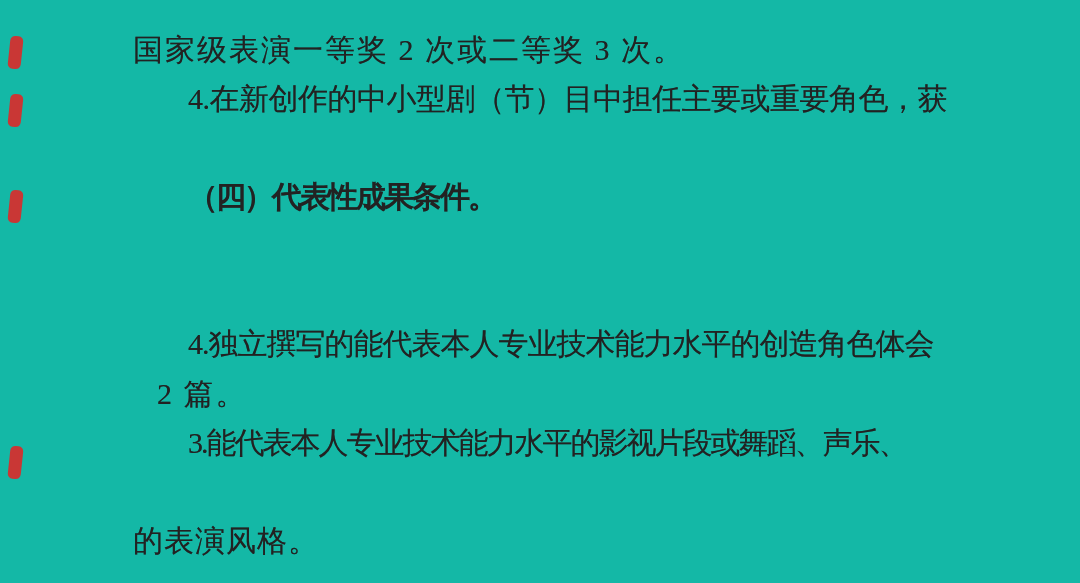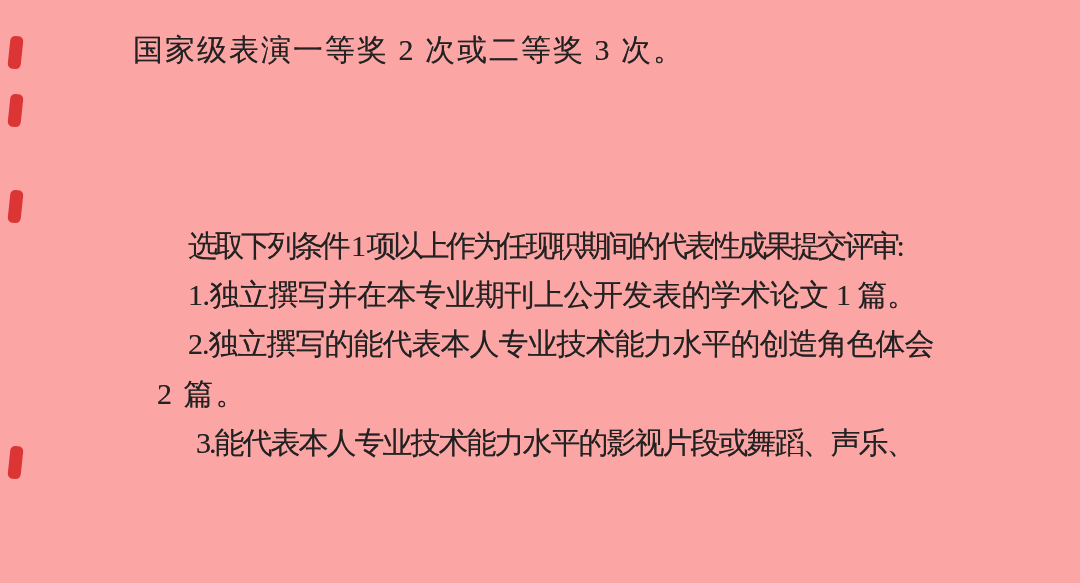--- a/index.html
+++ b/index.html
@@ -52,27 +52,28 @@
     opacity: 0.92;
   }
   .m0 { top: 36px; }
   .m1 { top: 94px; }
   .m2 { top: 190px; }
   .m3 { top: 446px; }
 </style>
 </head>
 <body>
 
-<div class="page" style="background: #fca5a5;">
+<div class="page" style="background: #14b8a6;">
 
   <div class="red-mark m0" style="background: rgb(217, 43, 43);"></div>
   <div class="red-mark m1" style="background: rgb(217, 43, 43);"></div>
   <div class="red-mark m2" style="background: rgb(217, 43, 43);"></div>
   <div class="red-mark m3" style="background: rgb(217, 43, 43);"></div>
 
   <div class="line l0" style="color: rgb(34, 34, 34);">国家级表演一等奖 2 次或二等奖 3 次。</div>
-  <div class="line l4 indent" style="color: rgb(34, 34, 34);">选取下列条件 1 项以上作为任现职期间的代表性成果提交评审:</div>
-  <div class="line l5 indent" style="color: rgb(34, 34, 34);">1.独立撰写并在本专业期刊上公开发表的学术论文 1 篇。</div>
-  <div class="line l6 indent" style="color: rgb(34, 34, 34);">2.独立撰写的能代表本人专业技术能力水平的创造角色体会</div>
+  <div class="line l1 indent" style="color: rgb(34, 34, 34);">4.在新创作的中小型剧（节）目中担任主要或重要角色，获</div>
+  <div class="line l3 indent bold" style="color: rgb(34, 34, 34);">（四）代表性成果条件。</div>
+  <div class="line l6 indent" style="color: rgb(34, 34, 34);">4.独立撰写的能代表本人专业技术能力水平的创造角色体会</div>
   <div class="line l7" style="color: rgb(34, 34, 34);">2 篇。</div>
-  <div class="line l8 indent" style="color: rgb(34, 34, 34); margin-left: 8px;">3.能代表本人专业技术能力水平的影视片段或舞蹈、声乐、</div>
+  <div class="line l8 indent" style="color: rgb(34, 34, 34);">3.能代表本人专业技术能力水平的影视片段或舞蹈、声乐、</div>
+  <div class="line l10" style="color: rgb(34, 34, 34);">的表演风格。</div>
 
 </div>
 
 </body></html>

